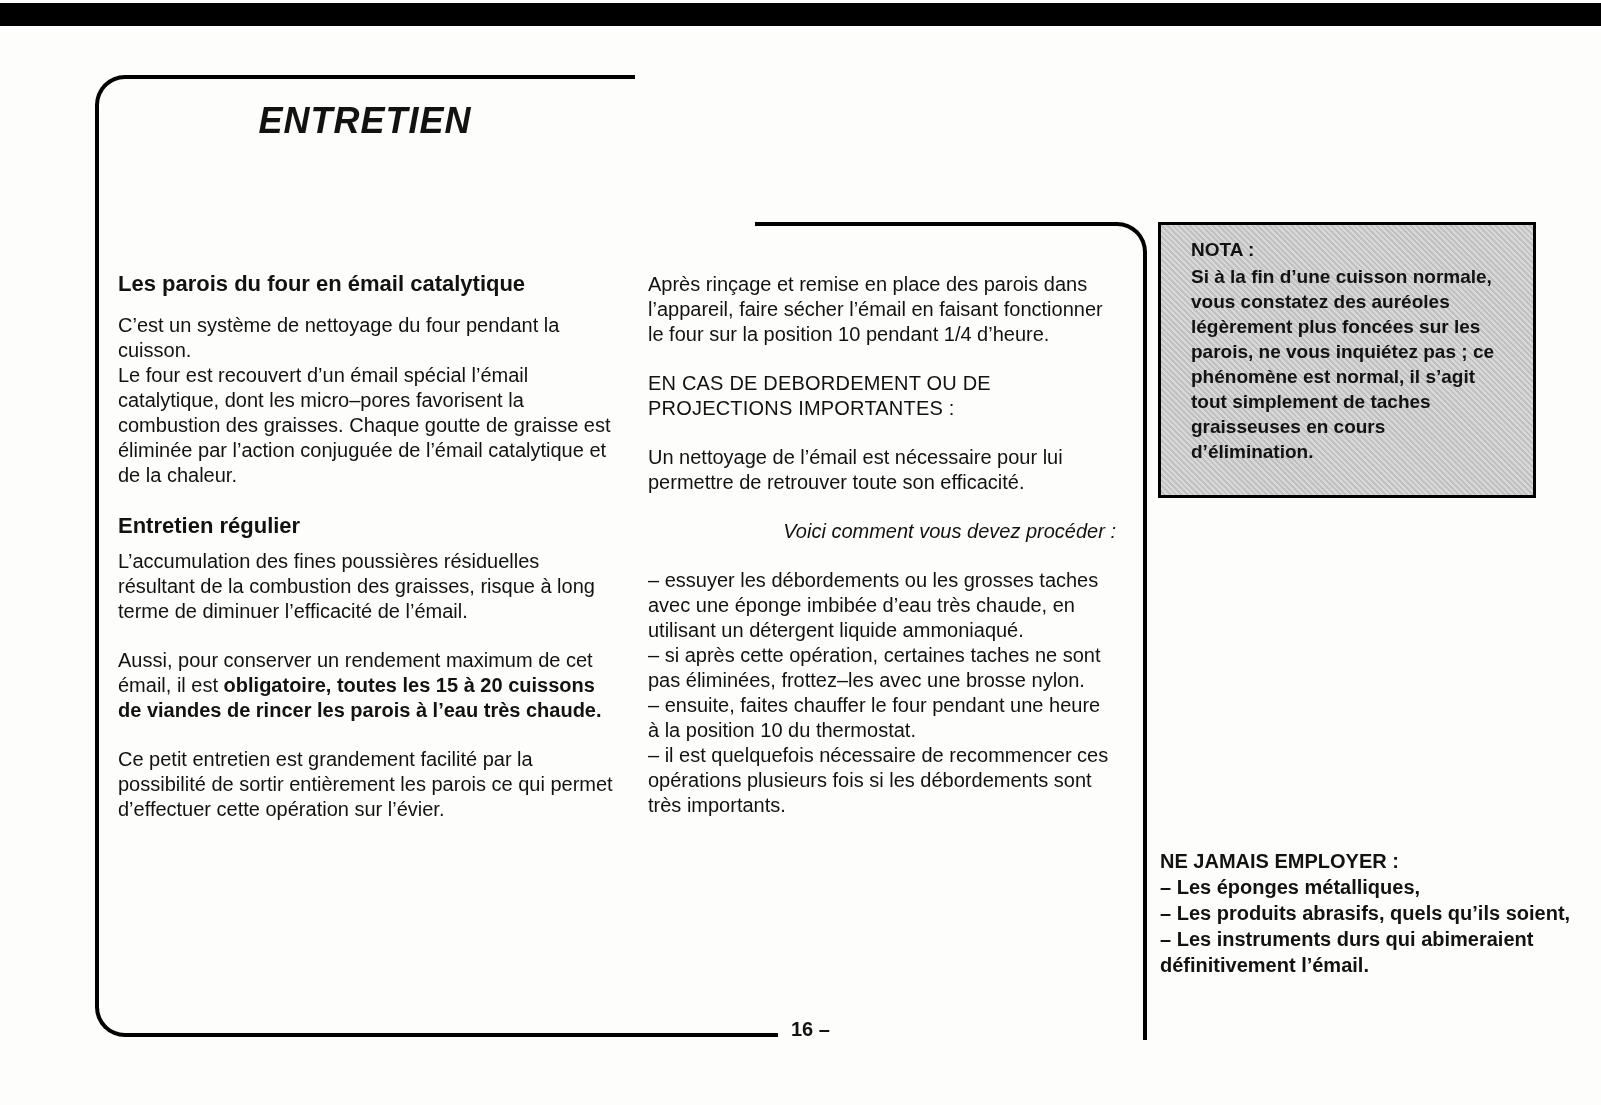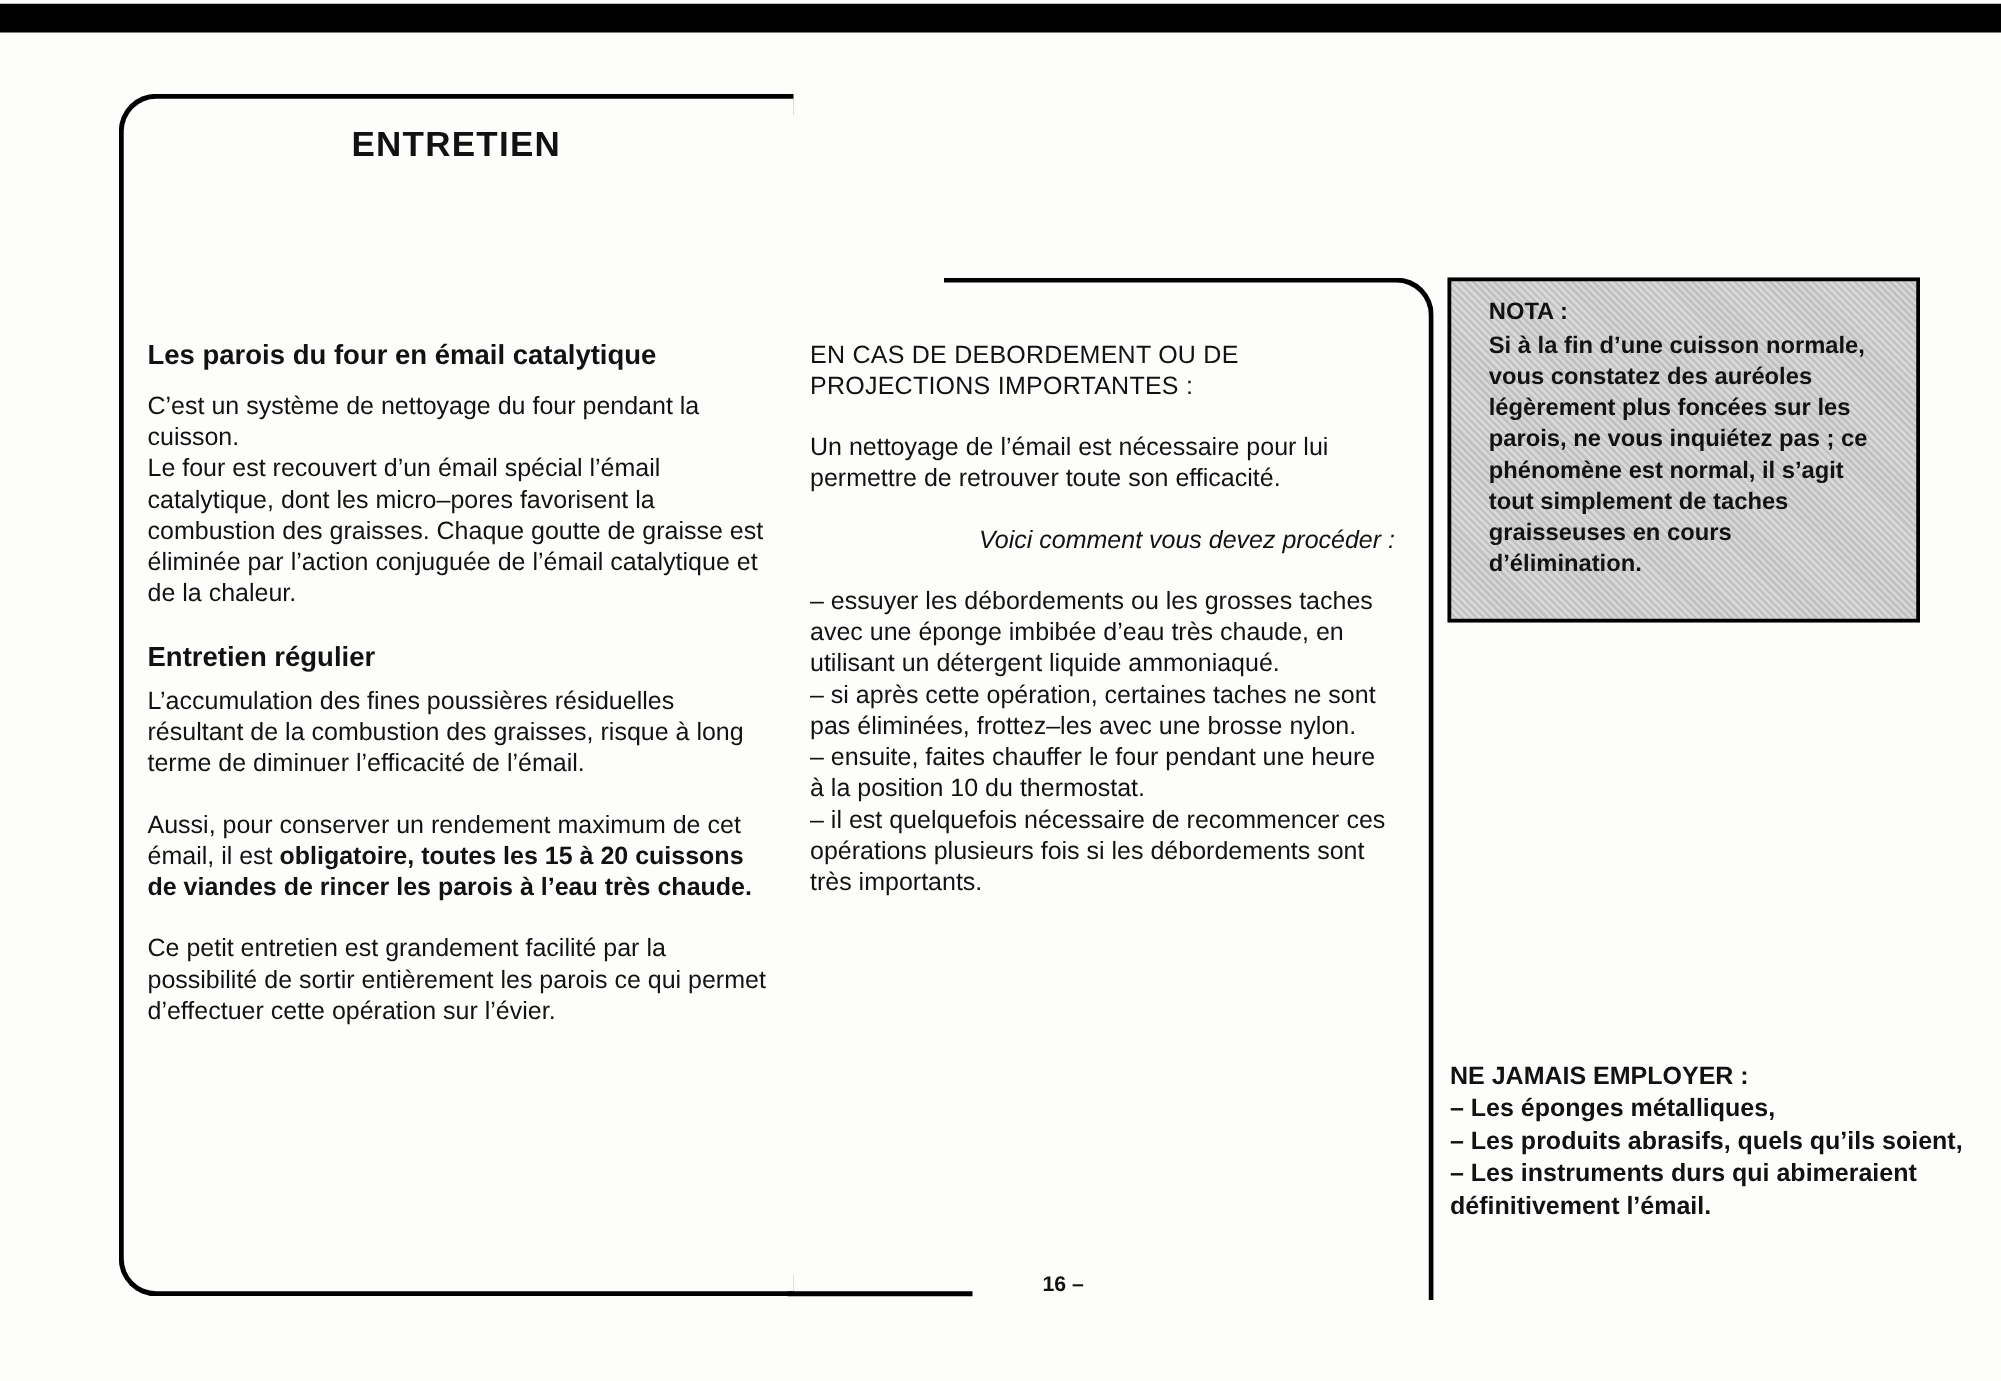--- a/index.html
+++ b/index.html
@@ -30,21 +30,21 @@
   }
   .frame-right {
     position:absolute; left:755px; top:222px; width:392px; height:818px;
     border-top:4px solid #000; border-right:4px solid #000;
     border-radius:0 30px 0 0;
   }
 
   .doc-title {
     position:absolute; left:95px; top:100px; width:540px;
     text-align:center;
-    font-size:28px; font-weight:bold; letter-spacing:1px;
+    font-size:36px; font-weight:bold; letter-spacing:1px;font-style:italic;
   }
 
   .col { font-size:20px; line-height:25px; }
   .col p { margin:0 0 24px 0; }
   .col p.tight { margin:0; }
 
   .col-left  { position:absolute; left:118px; top:270px; width:500px; }
   .col-mid   { position:absolute; left:648px; top:272px; width:468px; }
 
   .heading {
@@ -70,22 +70,22 @@
   .nota-title { margin:0 0 2px 0; }
   .nota-body  { margin:0; }
 
   .never-block {
     position:absolute; left:1160px; top:848px; width:420px;
     font-size:20px; line-height:26px;
   }
   .never-block p { margin:0;font-weight:bold; }
 
   .page-number {
-    position:absolute; left:826px; top:1018px;
-    font-size:17px; font-weight:bold;
+    position:absolute; left:783px; top:1018px;
+    font-size:20px; font-weight:bold;
     background:#fdfdfb; padding:0 8px;
   }
 </style>
 </head>
 <body>
 
 <div class="page">
 
   <div class="topbar"></div>
 
@@ -100,20 +100,21 @@
     <p class="tight">C’est un système de nettoyage du four pendant la cuisson.</p>
     <p>Le four est recouvert d’un émail spécial l’émail catalytique, dont les micro–pores favorisent la combustion des graisses. Chaque goutte de graisse est éliminée par l’action conjuguée de l’émail catalytique et de la chaleur.</p>
 
     <h2 class="heading2">Entretien régulier</h2>
     <p>L’accumulation des fines poussières résiduelles résultant de la combustion des graisses, risque à long terme de diminuer l’efficacité de l’émail.</p>
     <p><span>Aussi, pour conserver un rendement maximum de cet émail, il est </span><span class="bold-inline">obligatoire, toutes les 15 à 20 cuissons de viandes de rincer les parois à l’eau très chaude.</span></p>
     <p>Ce petit entretien est grandement facilité par la possibilité de sortir entièrement les parois ce qui permet d’effectuer cette opération sur l’évier.</p>
   </div>
 
   <div class="col col-mid">
+    <p>Après rinçage et remise en place des parois dans l’appareil, faire sécher l’émail en faisant fonctionner le four  sur la position 10 pendant 1/4 d’heure.</p>
     <p class="caps-para">EN CAS DE DEBORDEMENT OU DE PROJECTIONS IMPORTANTES :</p>
     <p>Un nettoyage de l’émail est nécessaire pour lui permettre de retrouver toute son efficacité.</p>
     <p class="italic">Voici comment vous devez procéder :</p>
     <p class="tight">– essuyer les débordements ou les grosses taches avec une éponge imbibée d’eau très chaude, en utilisant un détergent liquide ammoniaqué.</p>
     <p class="tight">– si après cette opération, certaines taches ne sont pas éliminées, frottez–les avec une brosse nylon.</p>
     <p class="tight">– ensuite, faites chauffer le four pendant une heure à la position 10 du thermostat.</p>
     <p class="tight">– il est quelquefois nécessaire de recommencer ces opérations plusieurs fois si les débordements sont très importants.</p>
   </div>
 
   <div class="nota-box">

